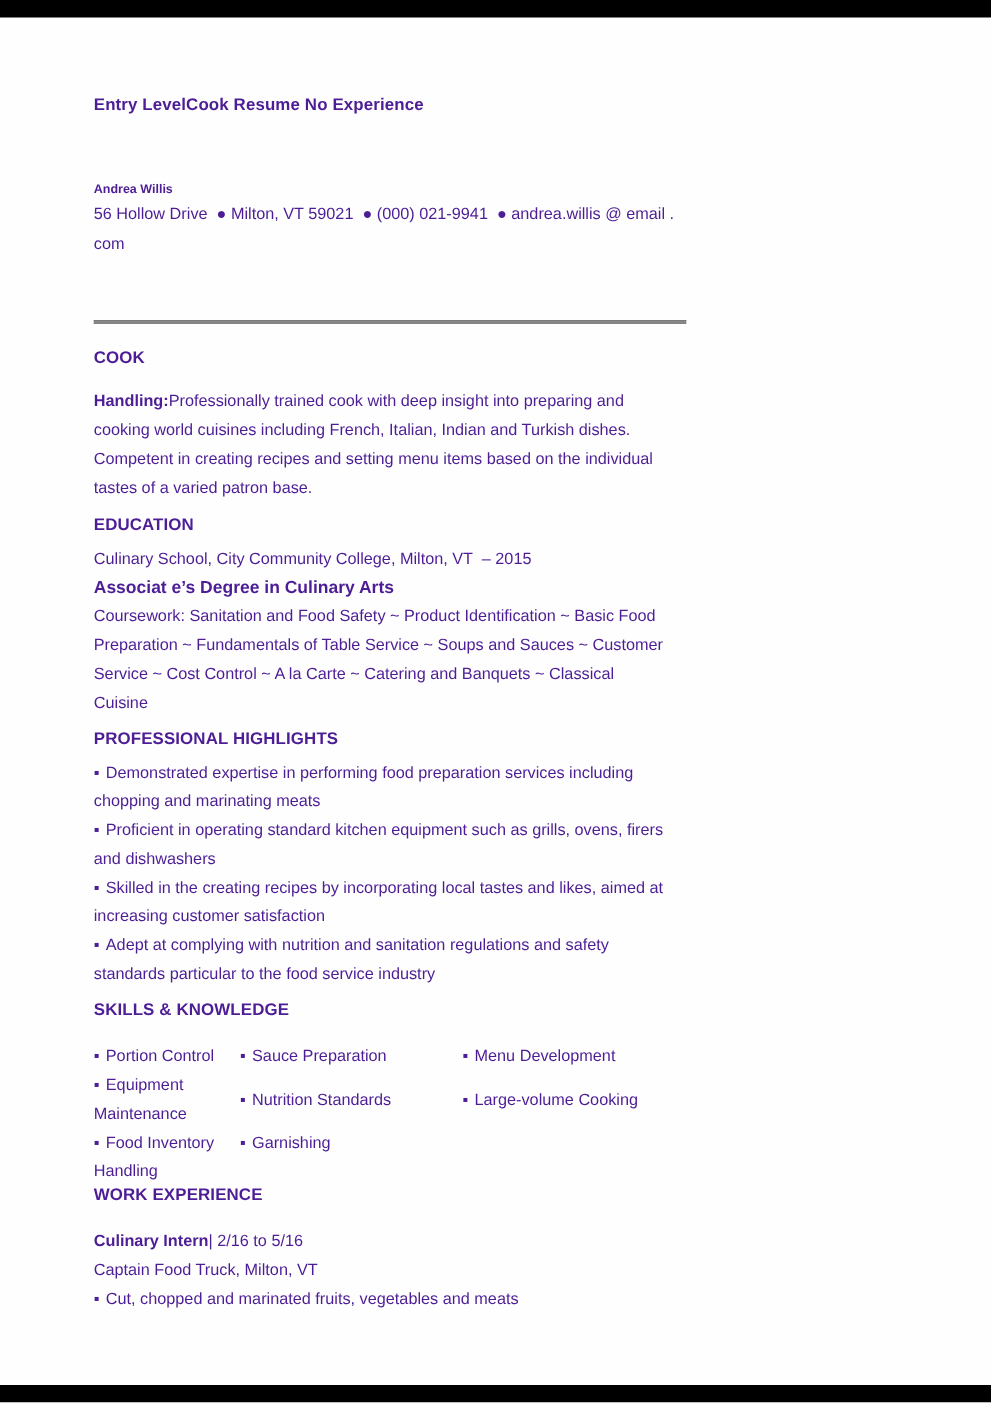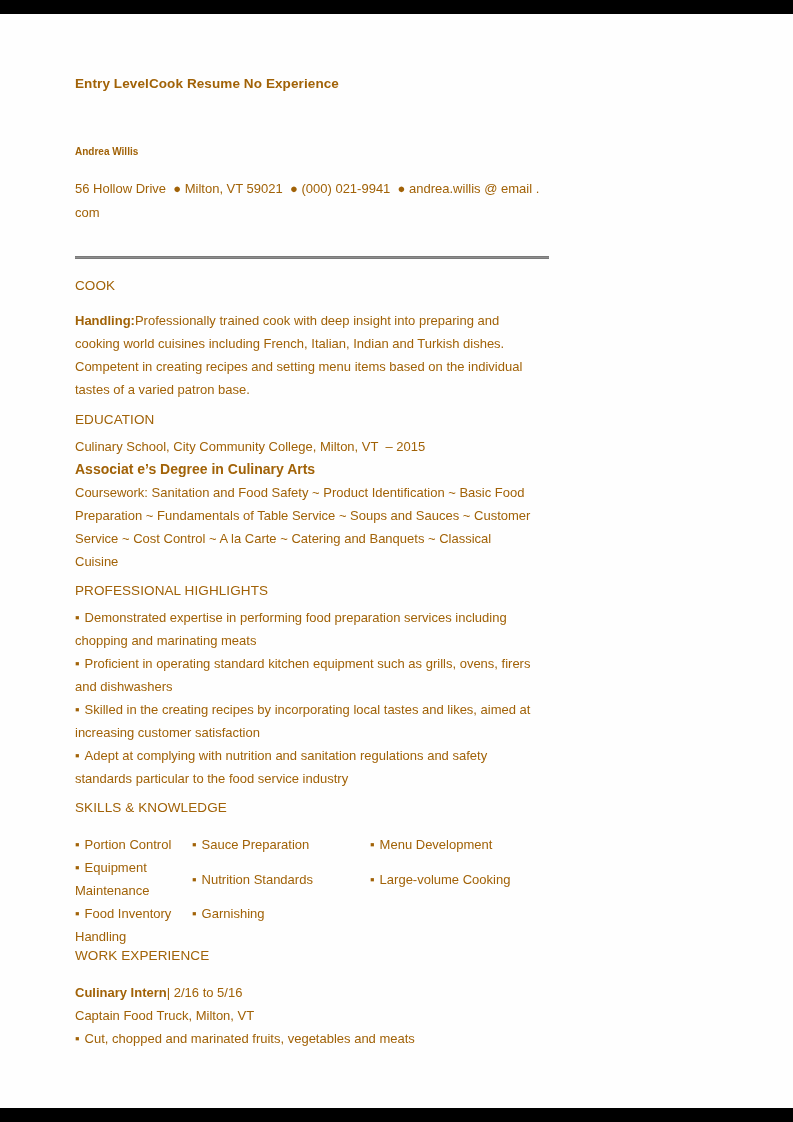--- a/index.html
+++ b/index.html
@@ -6,21 +6,21 @@
   body {
     font-family: "Liberation Sans", sans-serif;
     background: #ffffff;
   }
   .page {
     position: relative;
     width: 793px;
     height: 1122px;
     background: #fefefe;
     overflow: hidden;
-    color: #a16207;
+    color: #4c1d95;
   }
   .edge-bar {
     position: absolute;
     left: 0;
     width: 793px;
     height: 14px;
     background: #000000;
   }
   .edge-bar.top { top: 0; }
   .edge-bar.bottom { bottom: 0; }
@@ -48,21 +48,21 @@
     top: 256px;
     width: 474px;
     height: 3px;
     background: #8e8e8e;
     border-top: 1px solid #7a7a7a;
     border-bottom: 1px solid #7a7a7a;
     box-sizing: border-box;
   }
   .section-heading {
     font-size: 13.5px;
-    font-weight: normal;
+    font-weight: bold;
     letter-spacing: 0.1px;
   }
   .bold-inline { font-weight: bold; }
   .bullet-item { font-size: 13px; line-height: 23px; white-space: pre-wrap; }
   .blt { margin-right: 5px; }
   .skills-col { position: absolute; }
   .skills-col .sk-item { font-size: 13px; line-height: 23px; white-space: pre-wrap; }
   .skills-col.spaced .sk-item { margin-bottom: 11.5px; }
   .degree-line { font-size: 14px; font-weight: bold; line-height: 23px; white-space: pre-wrap; }
 </style>
@@ -70,21 +70,21 @@
 <body>
 
 <div class="page">
 
   <div class="edge-bar top"></div>
 
   <div class="abs doc-title" style="top:76px">Entry LevelCook Resume No Experience</div>
 
   <div class="abs person-name" style="top:146px">Andrea Willis</div>
 
-  <div class="abs body-text contact" style="top:177px">56 Hollow Drive  ● Milton, VT 59021  ● (000) 021-9941  ● andrea.willis @ email .
+  <div class="abs body-text contact" style="top:159px">56 Hollow Drive  ● Milton, VT 59021  ● (000) 021-9941  ● andrea.willis @ email .
 com</div>
 
   <div class="divider"></div>
 
   <div class="abs section-heading" style="top:278px">COOK</div>
 
   <div class="abs body-text" style="top:309px"><span class="bold-inline">Handling:</span><span>Professionally trained cook with deep insight into preparing and
 cooking world cuisines including French, Italian, Indian and Turkish dishes.
 Competent in creating recipes and setting menu items based on the individual
 tastes of a varied patron base.</span></div>

